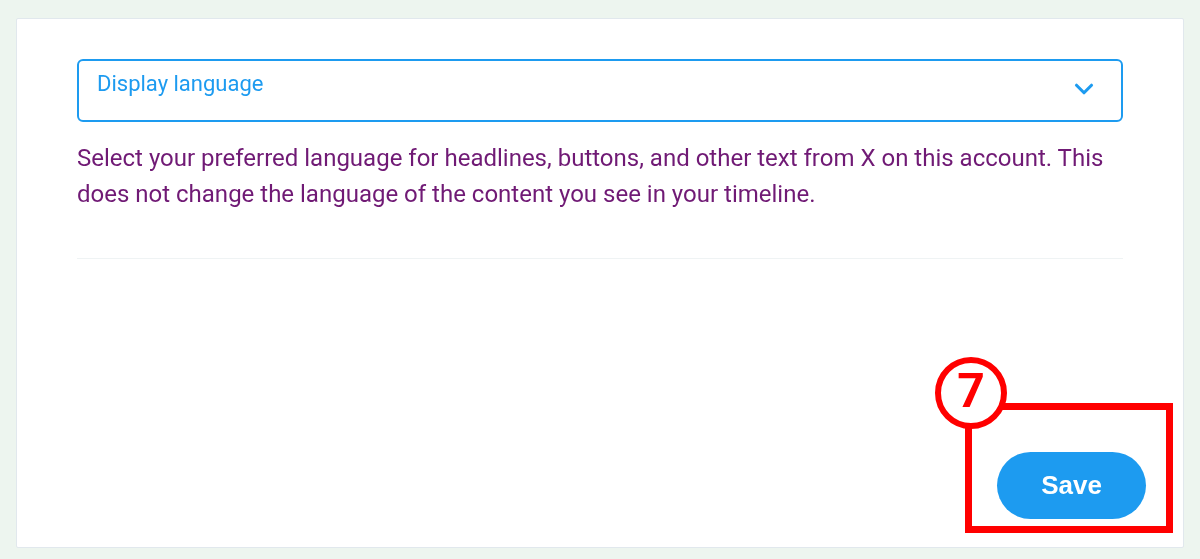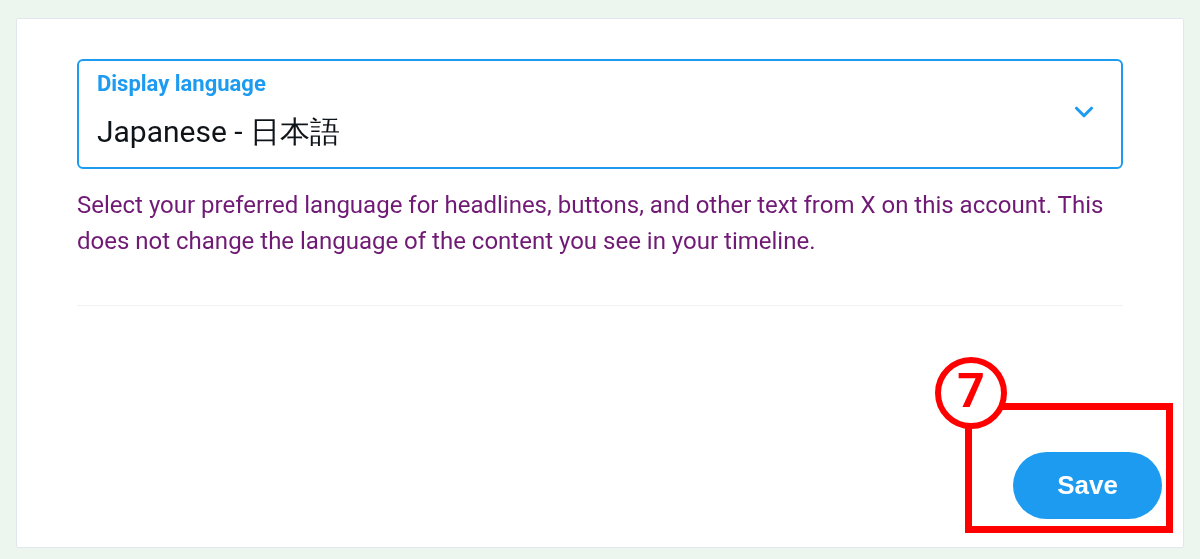--- a/index.html
+++ b/index.html
@@ -49,22 +49,22 @@
     .select-wrapper {
       border: 2px solid #1d9bf0;
       border-radius: 6px;
       padding: 10px 18px 14px 18px;
       position: relative;
       cursor: pointer;
     }
     .select-label {
       color: #1d9bf0;
       font-size: 22px;
-      font-weight: 700;
-      margin-bottom: 16px;
+      font-weight: 400;
+      margin-bottom: 10px;
     }
     .select-value {
       color: #0f1419;
       font-size: 30px;
       font-weight: 400;
     }
     .chevron {
       position: absolute;
       right: 22px;
       top: 50%;
@@ -78,21 +78,21 @@
       font-weight: 400;
     }
     .divider {
       border: none;
       border-top: 1px solid #eff3f4;
       margin-top: 46px;
     }
     .footer {
       position: absolute;
       bottom: 28px;
-      right: 21px;
+      right: 37px;
     }
     .save-button {
       background: #1d9bf0;
       color: #ffffff;
       border: none;
       border-radius: 999px;
       padding: 18px 44px;
       font-size: 26px;
       font-weight: 700;
       cursor: pointer;
@@ -130,21 +130,20 @@
     }
   </style>
 </head>
 <body>
 
 <div class="card">
 
   <div class="content">
     <div class="select-wrapper">
       <div class="select-label">Display language</div>
-      <div class="select-value">Japanese - 日本語</div>
       <div class="chevron">
         <svg width="30" height="30" viewBox="0 0 24 24" fill="none" stroke="#1d9bf0" stroke-width="2.5" stroke-linecap="round" stroke-linejoin="round">
           <polyline points="6 9 12 15 18 9"></polyline>
         </svg>
       </div>
     </div>
     <p class="help-text">Select your preferred language for headlines, buttons, and other text from X on this account. This does not change the language of the content you see in your timeline.</p>
     <hr class="divider">
   </div>
 

